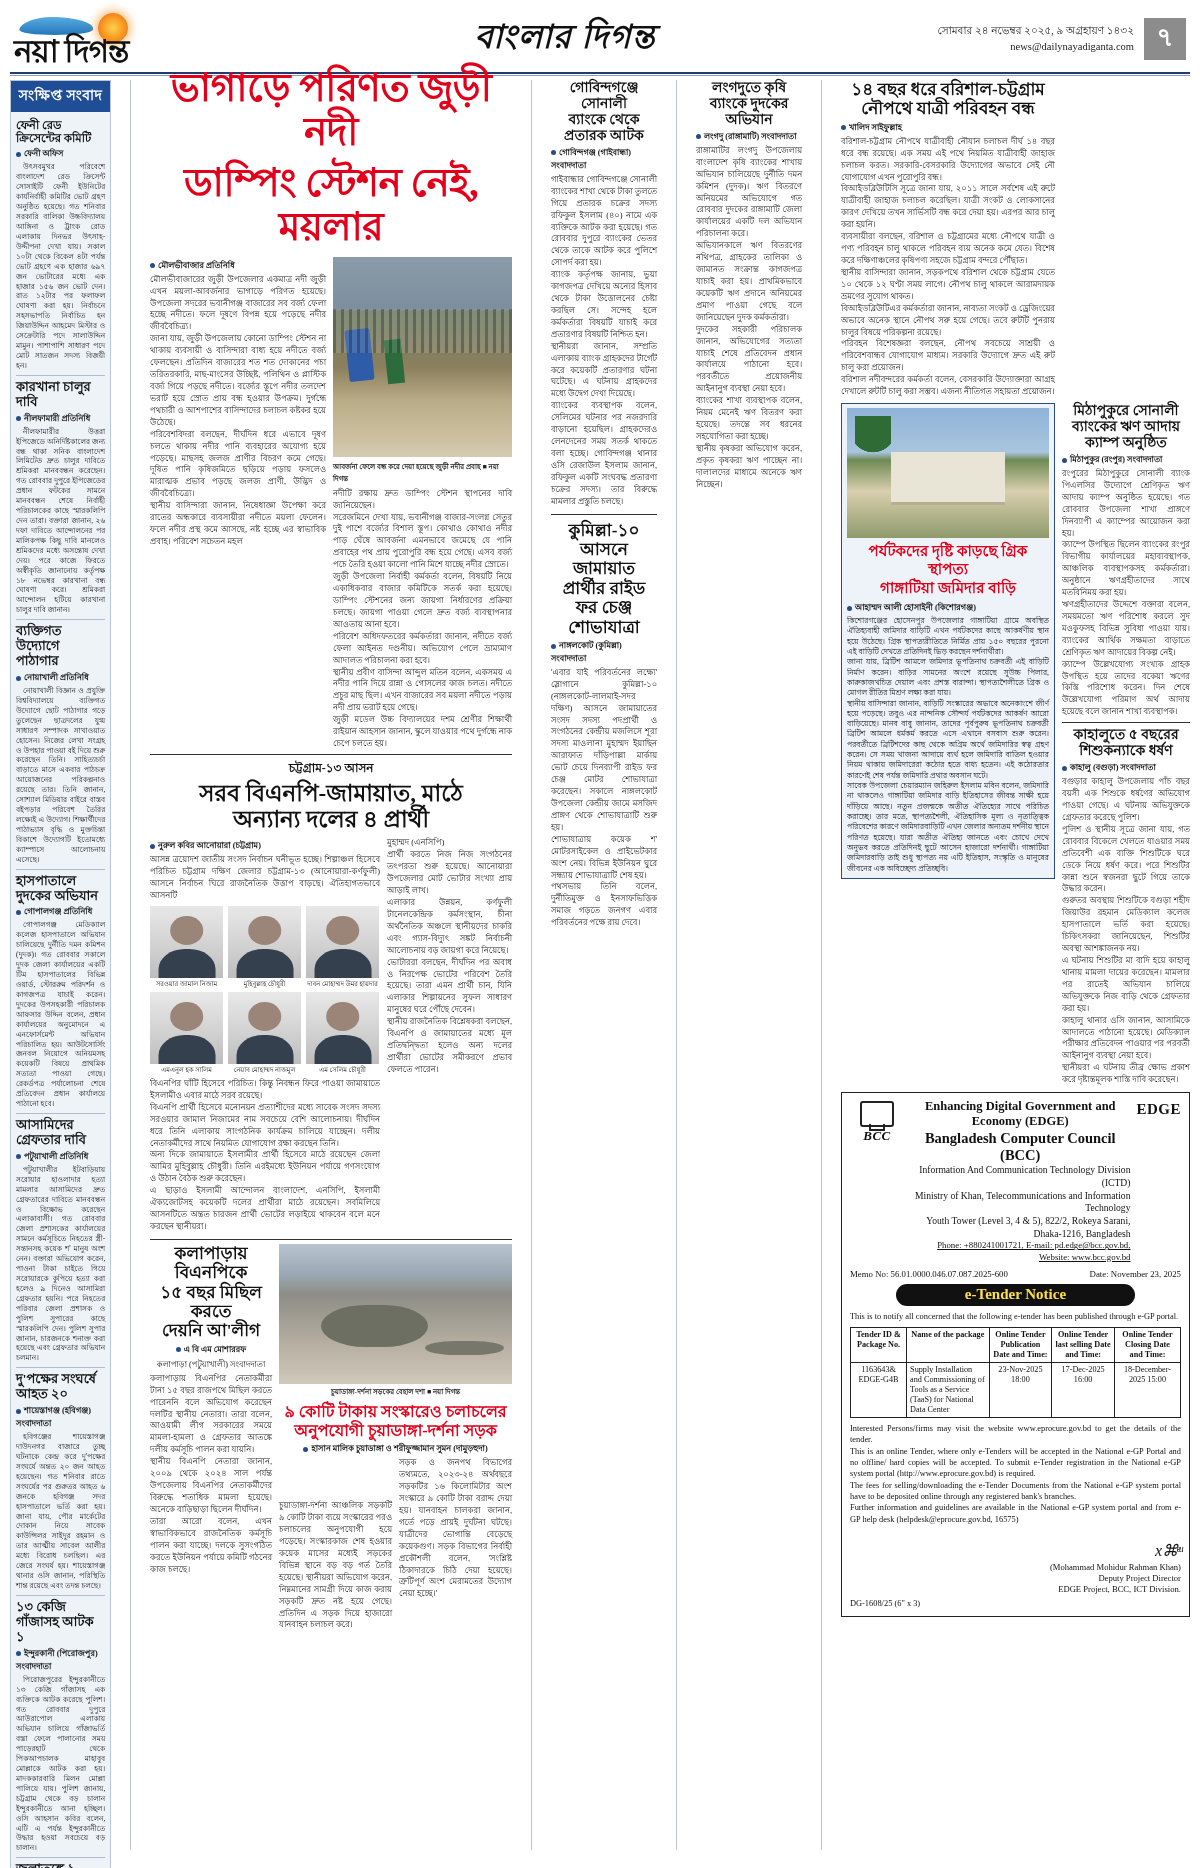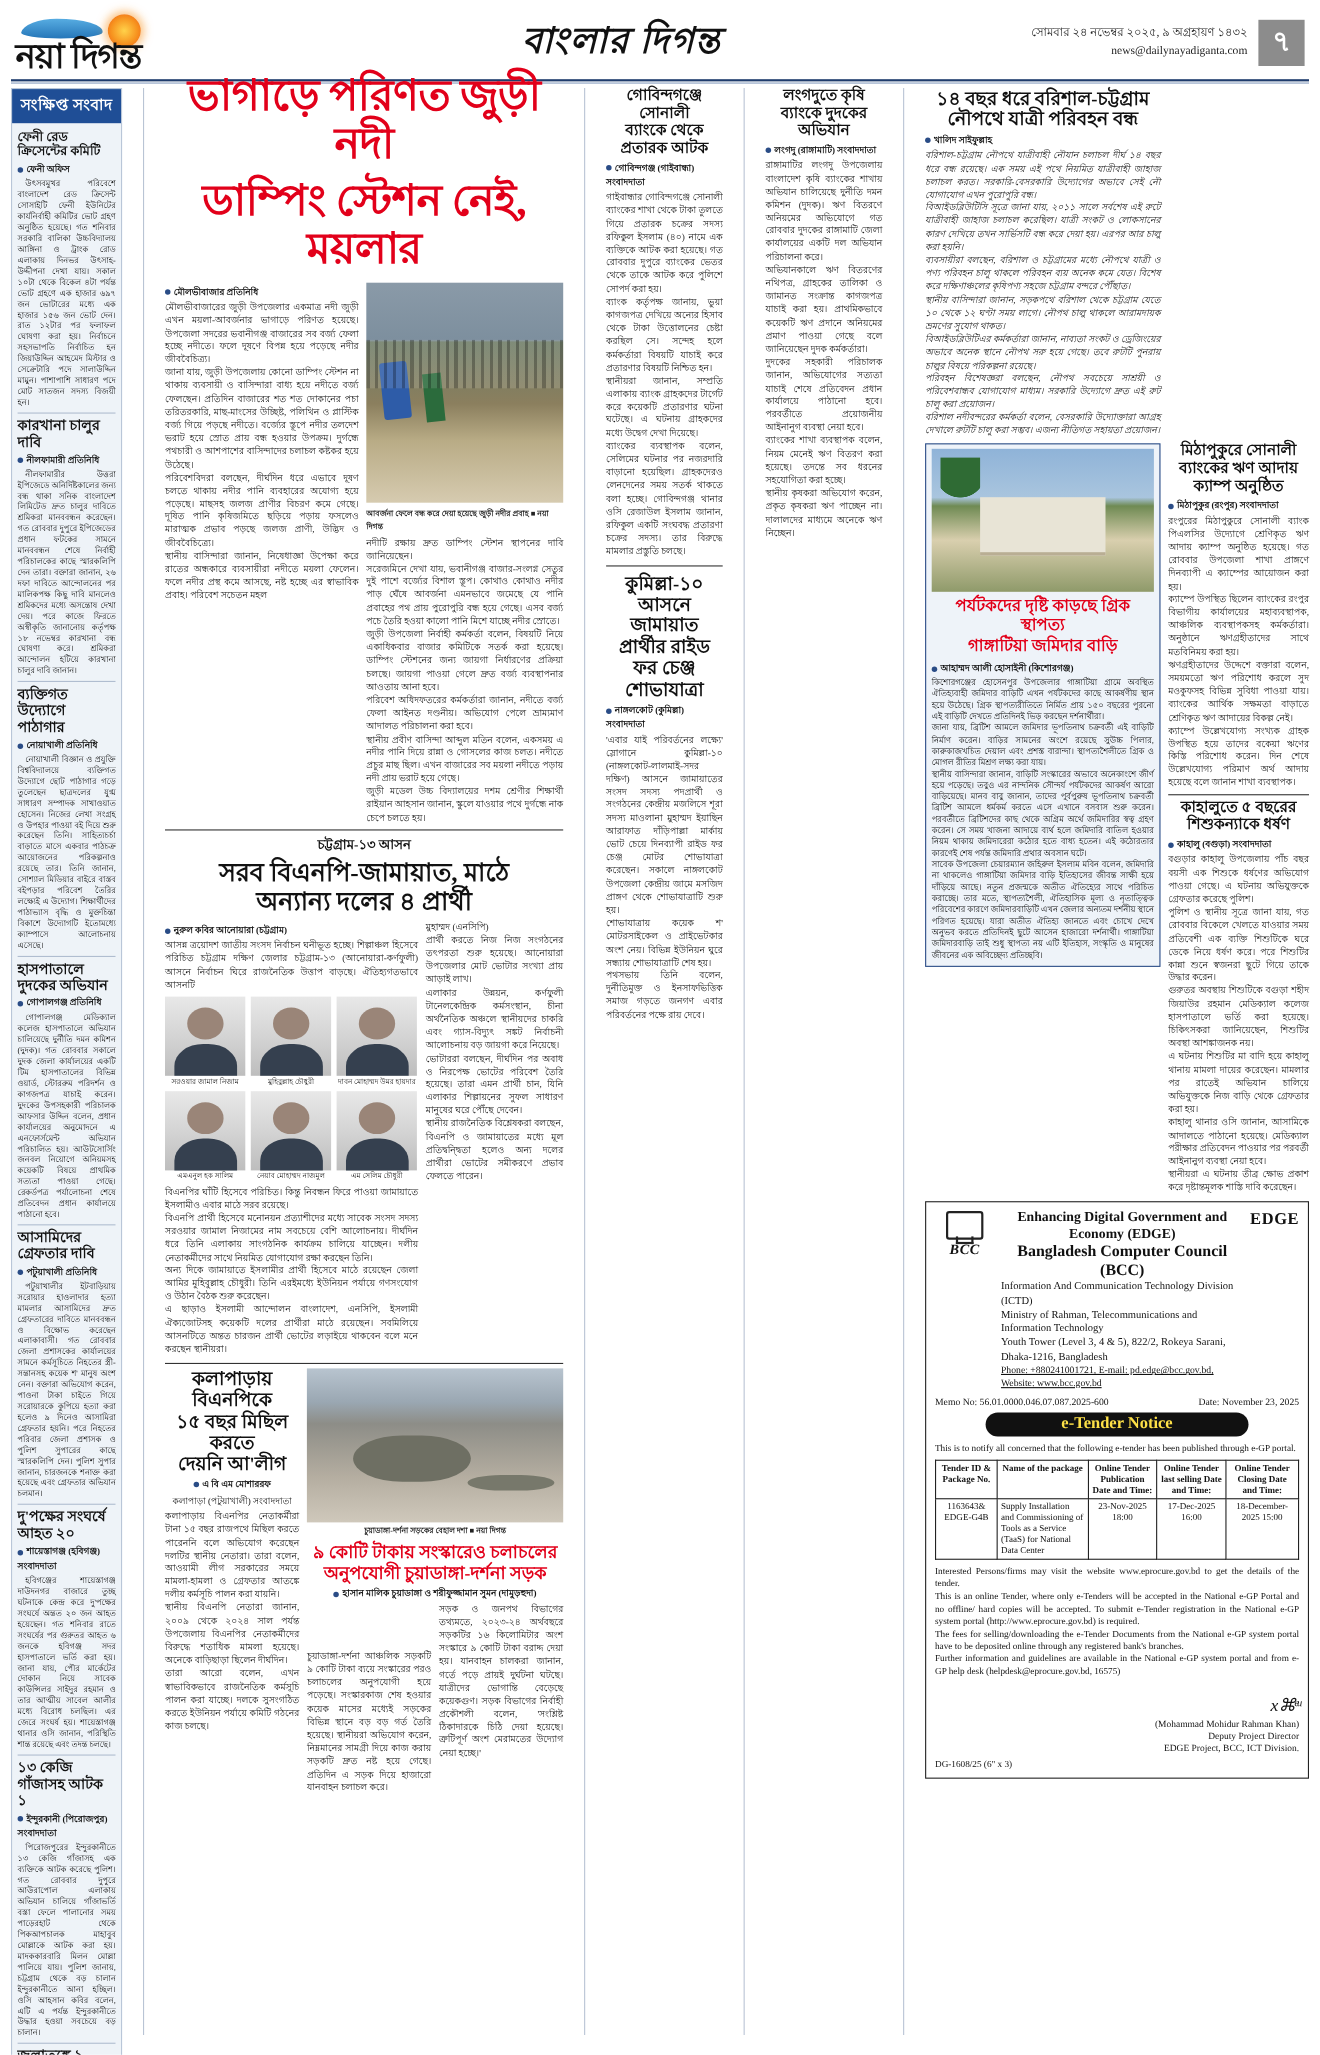--- a/index.html
+++ b/index.html
@@ -102,21 +102,21 @@
 
   
   .ad { border:1px solid #222; padding:6px 8px 8px; font-family:"Liberation Serif", serif; background:#fff;}
   .ad-top { display:flex; align-items:flex-start; gap:6px; }
   .bcc-logo { width:54px; text-align:center; flex:0 0 54px;font-style:italic;}
   .bcc-mon { width:34px; height:26px; border:2px solid #222; border-radius:3px; margin:2px auto 1px; position:relative;}
   .bcc-mon:after{ content:""; position:absolute; left:50%; bottom:-6px; transform:translateX(-50%); width:12px; height:5px; border:2px solid #222; border-top:none;}
   .bcc-word { font-size:13px; font-weight:bold; letter-spacing:.5px; }
   .ad-head1 { font-size:12.5px; font-weight:bold; text-align:center; line-height:1.22;}
   .ad-head2 { font-size:14.5px; font-weight:bold; text-align:center; line-height:1.2;}
-  .ad-sub { font-size:9.6px; text-align:left; line-height:1.32; }
+  .ad-sub { font-size:9.6px; text-align:right; line-height:1.32; }
   .edge-badge { font-size:15px; font-weight:bold; letter-spacing:.5px; flex:0 0 auto; padding-top:2px;}
   .ad-memo { display:flex; justify-content:space-between; font-size:8.8px; margin-top:5px; }
   .etender { background:#111; color:#fde047; font-size:15px; font-weight:bold; text-align:center;
     padding:2px 16px 3px; margin:5px 46px 5px; border-radius:12px;}
   .ad-note { font-size:8.4px; line-height:1.35; text-align:justify; }
   table.tt { width:100%; border-collapse:collapse; margin:5px 0 5px; }
   table.tt th, table.tt td { border:1px solid #222; font-size:8.2px; padding:2px 3px; vertical-align:top; line-height:1.22;}
   table.tt th { text-align:center; font-weight:bold; }
   table.tt td.c { text-align:center; }
   .sign { text-align:right; font-size:8.6px; line-height:1.3; margin-top:16px;}
@@ -396,21 +396,21 @@
     </div>
 
     <div class="vsep"></div>
 
     <div class="col c-right">
 
       <div style="width:214px;">
         <div class="sec-head sec-title-md bn">১৪ বছর ধরে বরিশাল-চট্টগ্রাম</div>
         <div class="sec-head sec-title-md bn">নৌপথে যাত্রী পরিবহন বন্ধ</div>
         <div class="byline bn"><span class="dot"></span><span>খালিদ সাইফুল্লাহ</span></div>
-        <div class="body-txt bn" style="white-space:pre-line;font-style:italic;">বরিশাল-চট্টগ্রাম নৌপথে যাত্রীবাহী নৌযান চলাচল দীর্ঘ ১৪ বছর ধরে বন্ধ রয়েছে। এক সময় এই পথে নিয়মিত যাত্রীবাহী জাহাজ চলাচল করত। সরকারি-বেসরকারি উদ্যোগের অভাবে সেই নৌ যোগাযোগ এখন পুরোপুরি বন্ধ।
+        <div class="body-txt bn" style="white-space:pre-line;">বরিশাল-চট্টগ্রাম নৌপথে যাত্রীবাহী নৌযান চলাচল দীর্ঘ ১৪ বছর ধরে বন্ধ রয়েছে। এক সময় এই পথে নিয়মিত যাত্রীবাহী জাহাজ চলাচল করত। সরকারি-বেসরকারি উদ্যোগের অভাবে সেই নৌ যোগাযোগ এখন পুরোপুরি বন্ধ।
 বিআইডব্লিউটিসি সূত্রে জানা যায়, ২০১১ সালে সর্বশেষ এই রুটে যাত্রীবাহী জাহাজ চলাচল করেছিল। যাত্রী সংকট ও লোকসানের কারণ দেখিয়ে তখন সার্ভিসটি বন্ধ করে দেয়া হয়। এরপর আর চালু করা হয়নি।
 ব্যবসায়ীরা বলছেন, বরিশাল ও চট্টগ্রামের মধ্যে নৌপথে যাত্রী ও পণ্য পরিবহন চালু থাকলে পরিবহন ব্যয় অনেক কমে যেত। বিশেষ করে দক্ষিণাঞ্চলের কৃষিপণ্য সহজে চট্টগ্রাম বন্দরে পৌঁছাত।
 স্থানীয় বাসিন্দারা জানান, সড়কপথে বরিশাল থেকে চট্টগ্রাম যেতে ১০ থেকে ১২ ঘণ্টা সময় লাগে। নৌপথ চালু থাকলে আরামদায়ক ভ্রমণের সুযোগ থাকত।
 বিআইডব্লিউটিএর কর্মকর্তারা জানান, নাব্যতা সংকট ও ড্রেজিংয়ের অভাবে অনেক স্থানে নৌপথ সরু হয়ে গেছে। তবে রুটটি পুনরায় চালুর বিষয়ে পরিকল্পনা রয়েছে।
 পরিবহন বিশেষজ্ঞরা বলছেন, নৌপথ সবচেয়ে সাশ্রয়ী ও পরিবেশবান্ধব যোগাযোগ মাধ্যম। সরকারি উদ্যোগে দ্রুত এই রুট চালু করা প্রয়োজন।
 বরিশাল নদীবন্দরের কর্মকর্তা বলেন, বেসরকারি উদ্যোক্তারা আগ্রহ দেখালে রুটটি চালু করা সম্ভব। এজন্য নীতিগত সহায়তা প্রয়োজন।</div>
       </div>
 
       <div style="display:flex; gap:7px; margin-top:5px;">
         <div style="width:214px;">
@@ -454,21 +454,21 @@
       <div class="ad" style="margin-top:6px;">
         <div class="ad-top">
           <div class="bcc-logo">
             <div class="bcc-mon"></div>
             <div class="bcc-word">BCC</div>
           </div>
           <div style="flex:1;">
             <div class="ad-head1">Enhancing Digital Government and Economy (EDGE)</div>
             <div class="ad-head2">Bangladesh Computer Council (BCC)</div>
             <div class="ad-sub">Information And Communication Technology Division (ICTD)</div>
-            <div class="ad-sub">Ministry of Rahman, Telecommunications and Information Technology</div>
+            <div class="ad-sub">Ministry of Khan, Telecommunications and Information Technology</div>
             <div class="ad-sub">Youth Tower (Level 3, 4 &amp; 5), 822/2, Rokeya Sarani, Dhaka-1216, Bangladesh</div>
             <div class="ad-sub" style="text-decoration:underline; font-size:8.8px;">Phone: +880241001721, E-mail: pd.edge@bcc.gov.bd, Website: www.bcc.gov.bd</div>
           </div>
           <div class="edge-badge">EDGE</div>
         </div>
 
         <div class="ad-memo">
           <span>Memo No: 56.01.0000.046.07.087.2025-600</span>
           <span>Date: November 23, 2025</span>
         </div>

